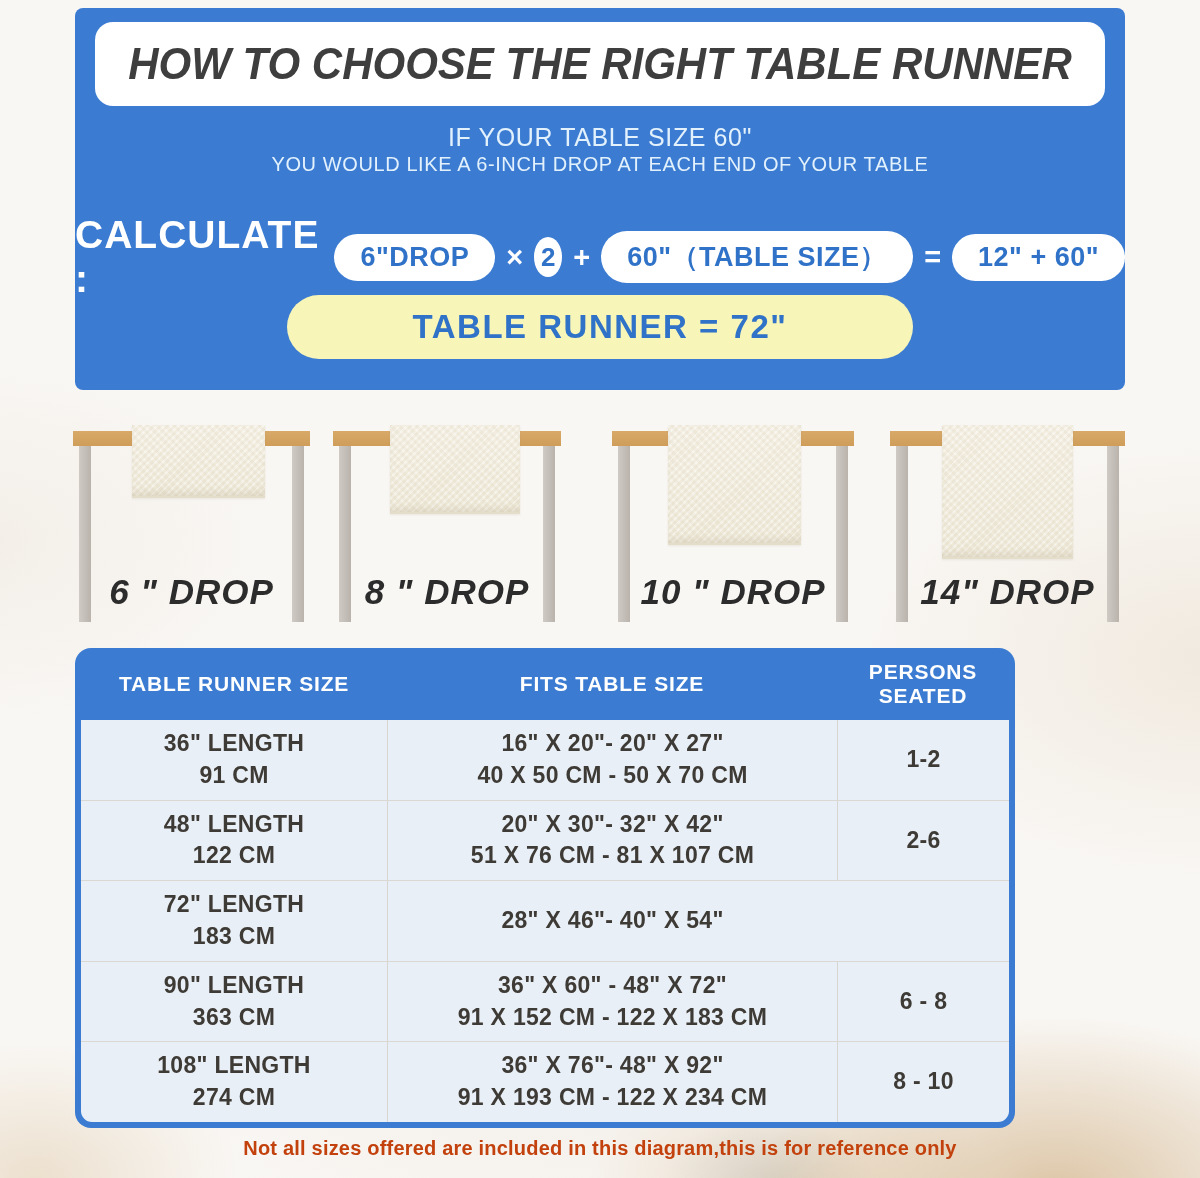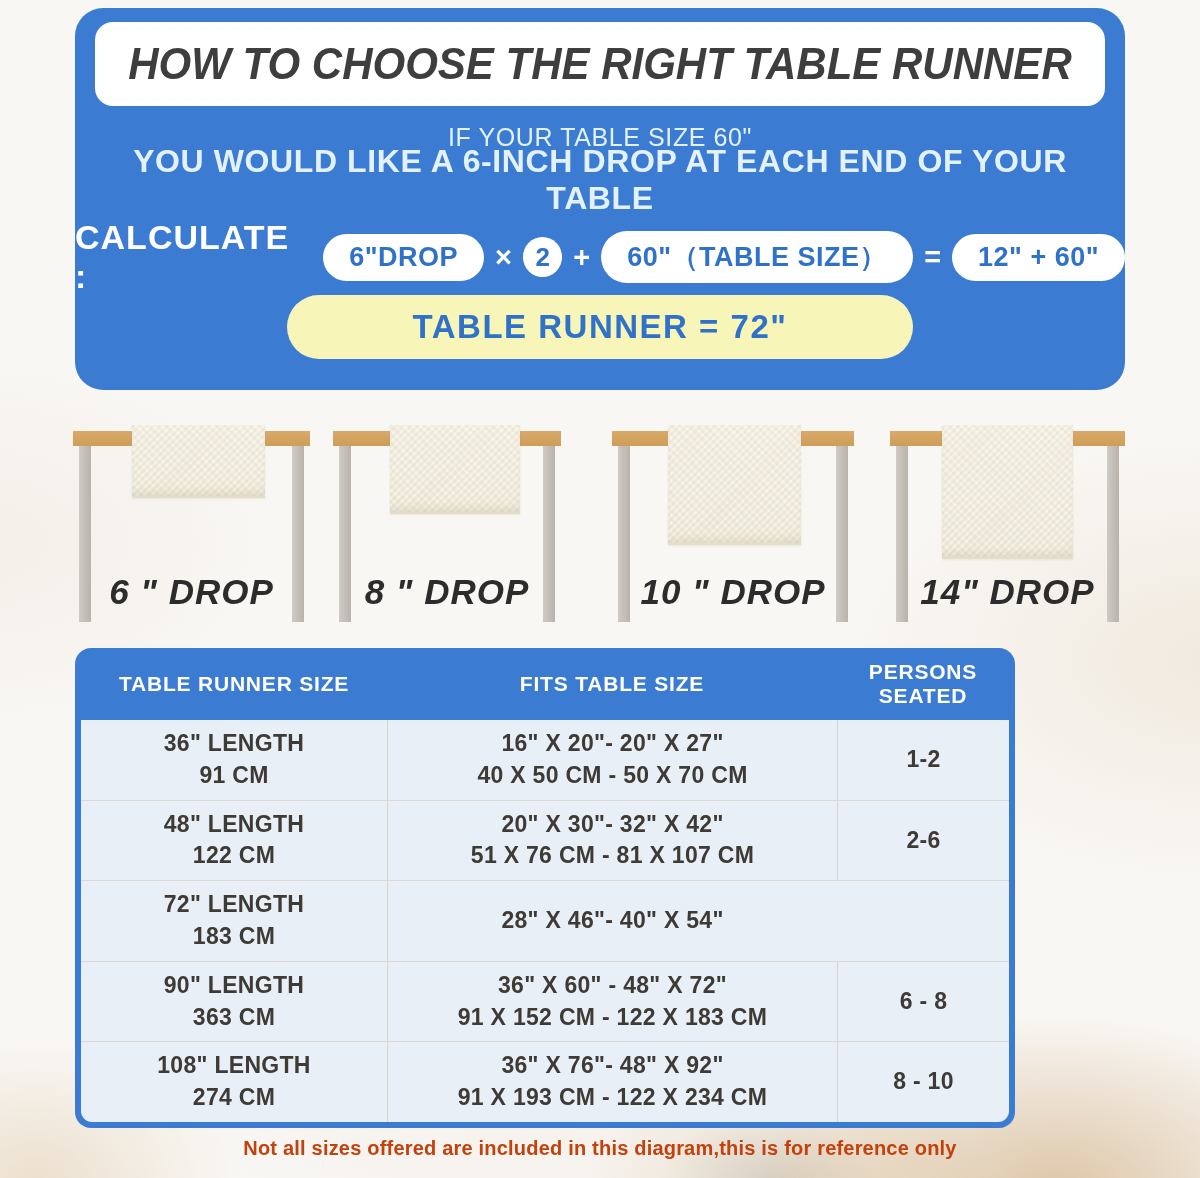--- a/index.html
+++ b/index.html
@@ -20,40 +20,40 @@
       radial-gradient(280px 190px at 3% 100%,  rgba(226,205,175,0.55), rgba(226,205,175,0) 72%),
       radial-gradient(520px 320px at 101% 56%, rgba(236,226,211,0.65), rgba(236,226,211,0) 70%),
       radial-gradient(420px 260px at -2% 46%,  rgba(238,231,221,0.55), rgba(238,231,221,0) 70%),
       radial-gradient(600px 240px at 50% 92%,  rgba(240,233,224,0.55), rgba(240,233,224,0) 75%),
       #f9f7f4;
   }
 
   
   .top-panel {
     position:absolute; left:75px; top:8px; width:1050px; height:382px;
-    background:#3b7cd2; border-radius:28px;
+    background:#3b7cd2; border-radius:8px;
   }
   .title-box {
     position:absolute; left:20px; top:14px; width:1010px; height:84px;
     background:#ffffff; border-radius:18px;
     display:flex; align-items:center; justify-content:center;
   }
   .title-box h1 {
     font-size:42px; font-weight:700; font-style:italic; color:#3e3e3e;
     letter-spacing:0px; white-space:nowrap; transform:scaleY(1.04);
   }
   .sub { position:absolute; width:100%; text-align:center; color:#e2f1fc; letter-spacing:0.6px; }
   .sub.line1 { top:115px; font-size:25px; }
-  .sub.line2 { top:135px; font-size:32px;font-weight:bold; }
+  .sub.line2 { top:145px; font-size:20px; }
 
   .calc-row {
     position:absolute; top:224px; left:0; width:100%; height:50px;
     display:flex; align-items:center; justify-content:center; gap:11px;
   }
-  .calc-label { color:#ffffff; font-size:34px; font-weight:700; letter-spacing:1px; margin-right:4px; }
+  .calc-label { color:#ffffff; font-size:39px; font-weight:700; letter-spacing:1px; margin-right:4px; }
   .pill {
     background:#ffffff; color:#2f72c8; font-weight:700; font-size:27px;
     border-radius:26px; padding:8px 26px; white-space:nowrap; letter-spacing:0.5px;
   }
   .op { color:#ffffff; font-size:29px; font-weight:700; }
   .circle {
     width:40px; height:40px; border-radius:50%; background:#ffffff; color:#2f72c8;
     font-weight:700; font-size:26px; display:flex; align-items:center; justify-content:center;
   }
   .final-pill {

